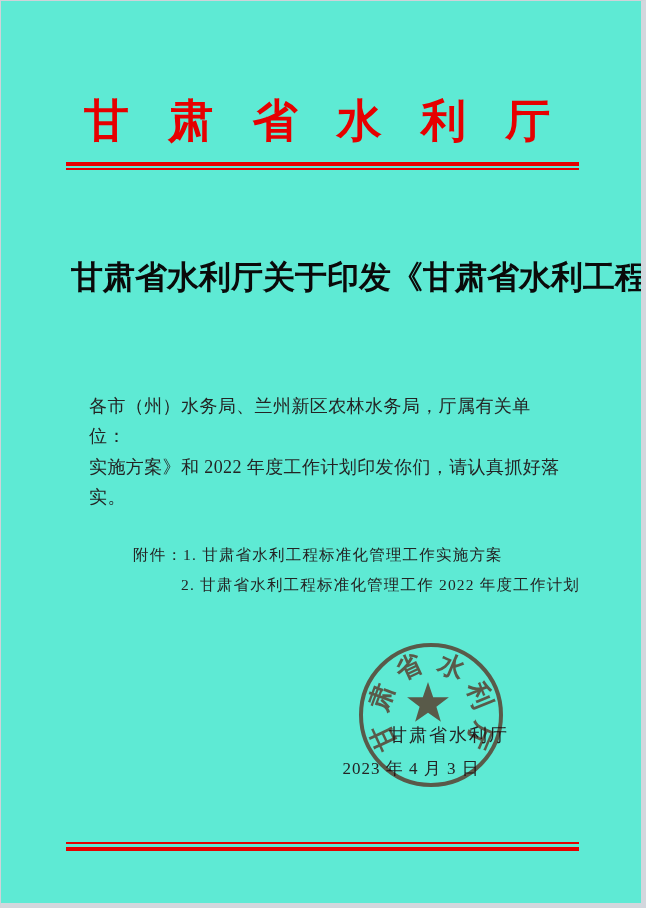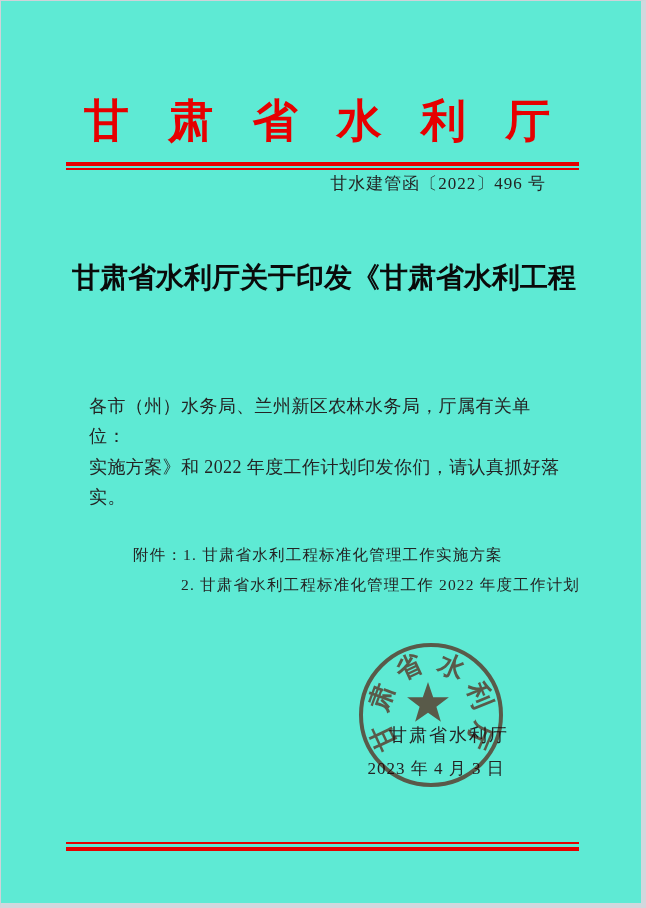--- a/index.html
+++ b/index.html
@@ -26,22 +26,22 @@
   .rule-top{position:absolute;top:161px;left:65px;width:513px;}
   .rule-top .thick{height:4px;background:#e60000;}
   .rule-top .thin{height:1.5px;background:#e60000;margin-top:2px;}
   .doc-number{
     position:absolute;top:171px;left:65px;width:480px;
     text-align:right;font-size:17px;letter-spacing:1px;
     color:#232323;white-space:nowrap;
   }
   .doc-title{
     position:absolute;top:261px;left:0;width:646px;
-    text-align:center;
-    font-size:28px;font-weight:bold;line-height:31px;
+    text-align:right;
+    font-size:32px;font-weight:bold;line-height:31px;
     color:#0a0a0a;
   }
   .body-text{
     position:absolute;top:390px;left:88px;width:478px;
     font-size:18px;line-height:30.3px;letter-spacing:0.4px;
     color:#242424;
     font-family:Liberation Serif, serif;
   }
   .body-text .indent{text-indent:38px;}
   .attachments{
@@ -49,21 +49,21 @@
     font-size:15.5px;line-height:30px;letter-spacing:1.2px;
     color:#242424;white-space:nowrap;
   }
   .attachments .item2{padding-left:48px;}
   .signer{
     position:absolute;top:722px;left:352px;width:156px;
     text-align:right;font-size:18px;letter-spacing:2px;
     color:#242424;white-space:nowrap;z-index:1;
   }
   .sign-date{
-    position:absolute;top:756px;left:353px;width:164px;
+    position:absolute;top:756px;left:328px;width:164px;
     text-align:center;font-size:17px;letter-spacing:1px;
     color:#242424;white-space:nowrap;z-index:1;
   }
   .seal{
     position:absolute;left:354px;top:638px;width:152px;height:152px;
     z-index:2;opacity:0.88;mix-blend-mode:multiply;
   }
   .rule-bottom{position:absolute;top:841px;left:65px;width:513px;}
   .rule-bottom .thin{height:1.5px;background:#e60000;}
   .rule-bottom .thick{height:4px;background:#e60000;margin-top:3px;}
@@ -73,21 +73,20 @@
 
 <div class="page">
 
   <div class="agency-name">甘 肃 省 水 利 厅</div>
 
   <div class="rule-top">
     <div class="thick"></div>
     <div class="thin"></div>
   </div>
 
-  <div class="doc-number">甘水建管函〔2022〕496 号</div>
 
   <div class="doc-title">
     <div>甘肃省水利厅关于印发《甘肃省水利工程</div>
   </div>
 
   <div class="body-text">
     <div>各市（州）水务局、兰州新区农林水务局，厅属有关单位：</div>
     <div>实施方案》和 2022 年度工作计划印发你们，请认真抓好落</div>
     <div>实。</div>
   </div>

